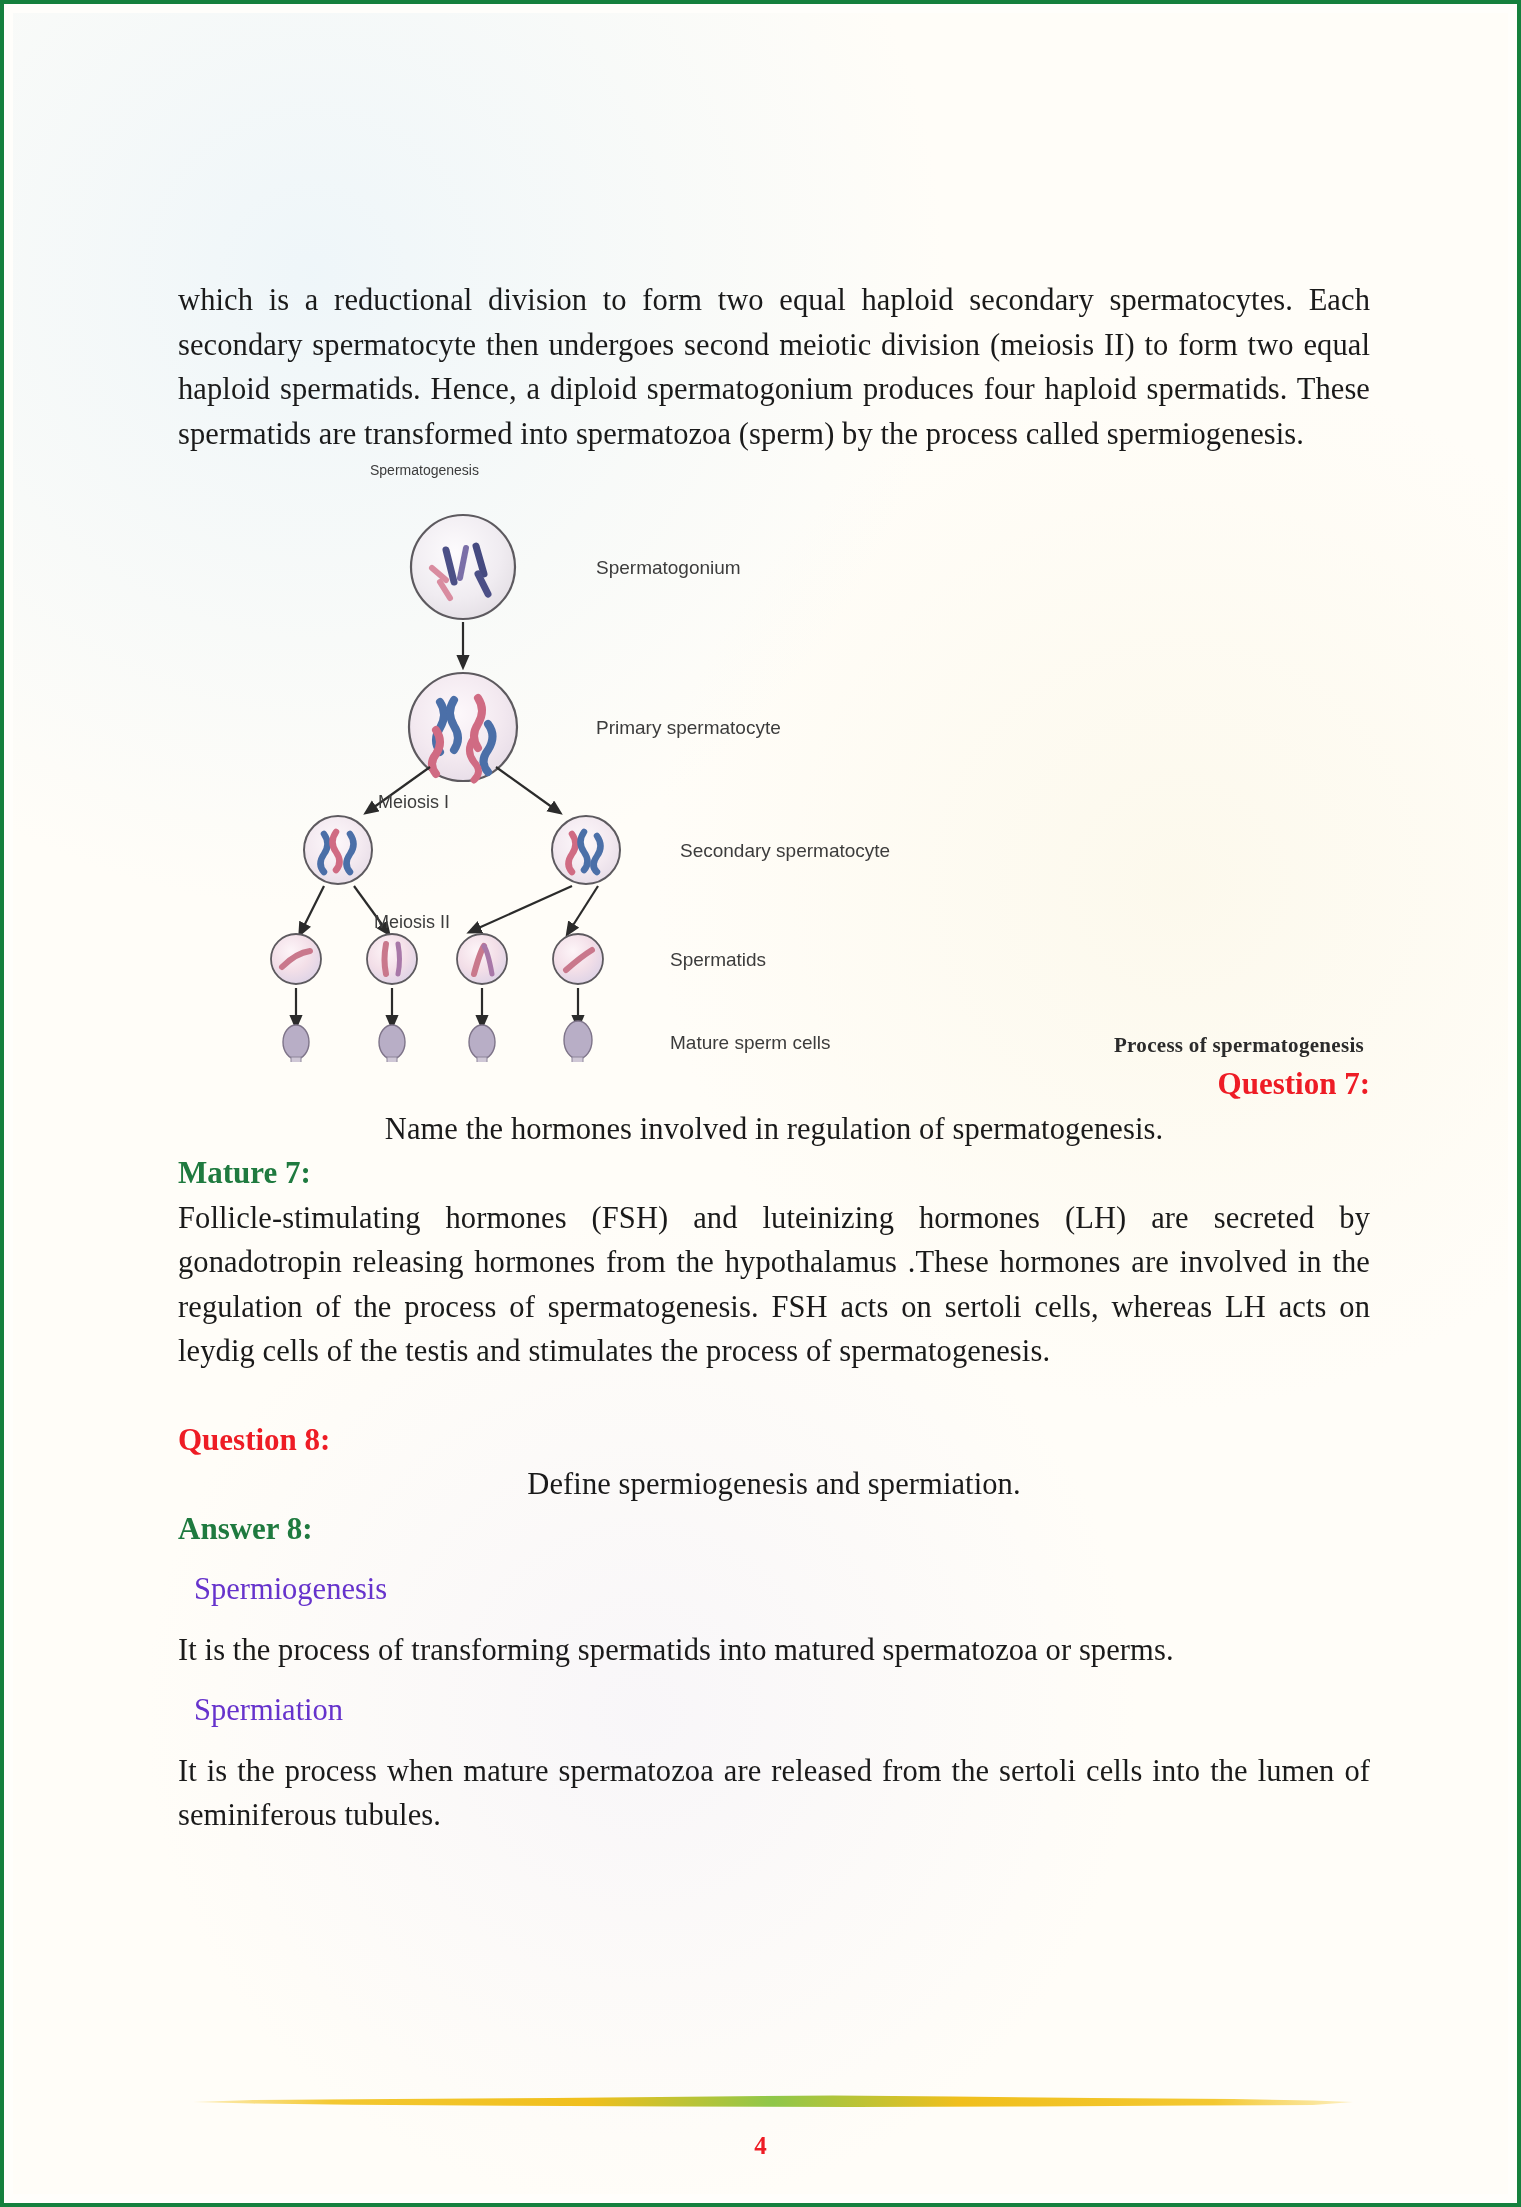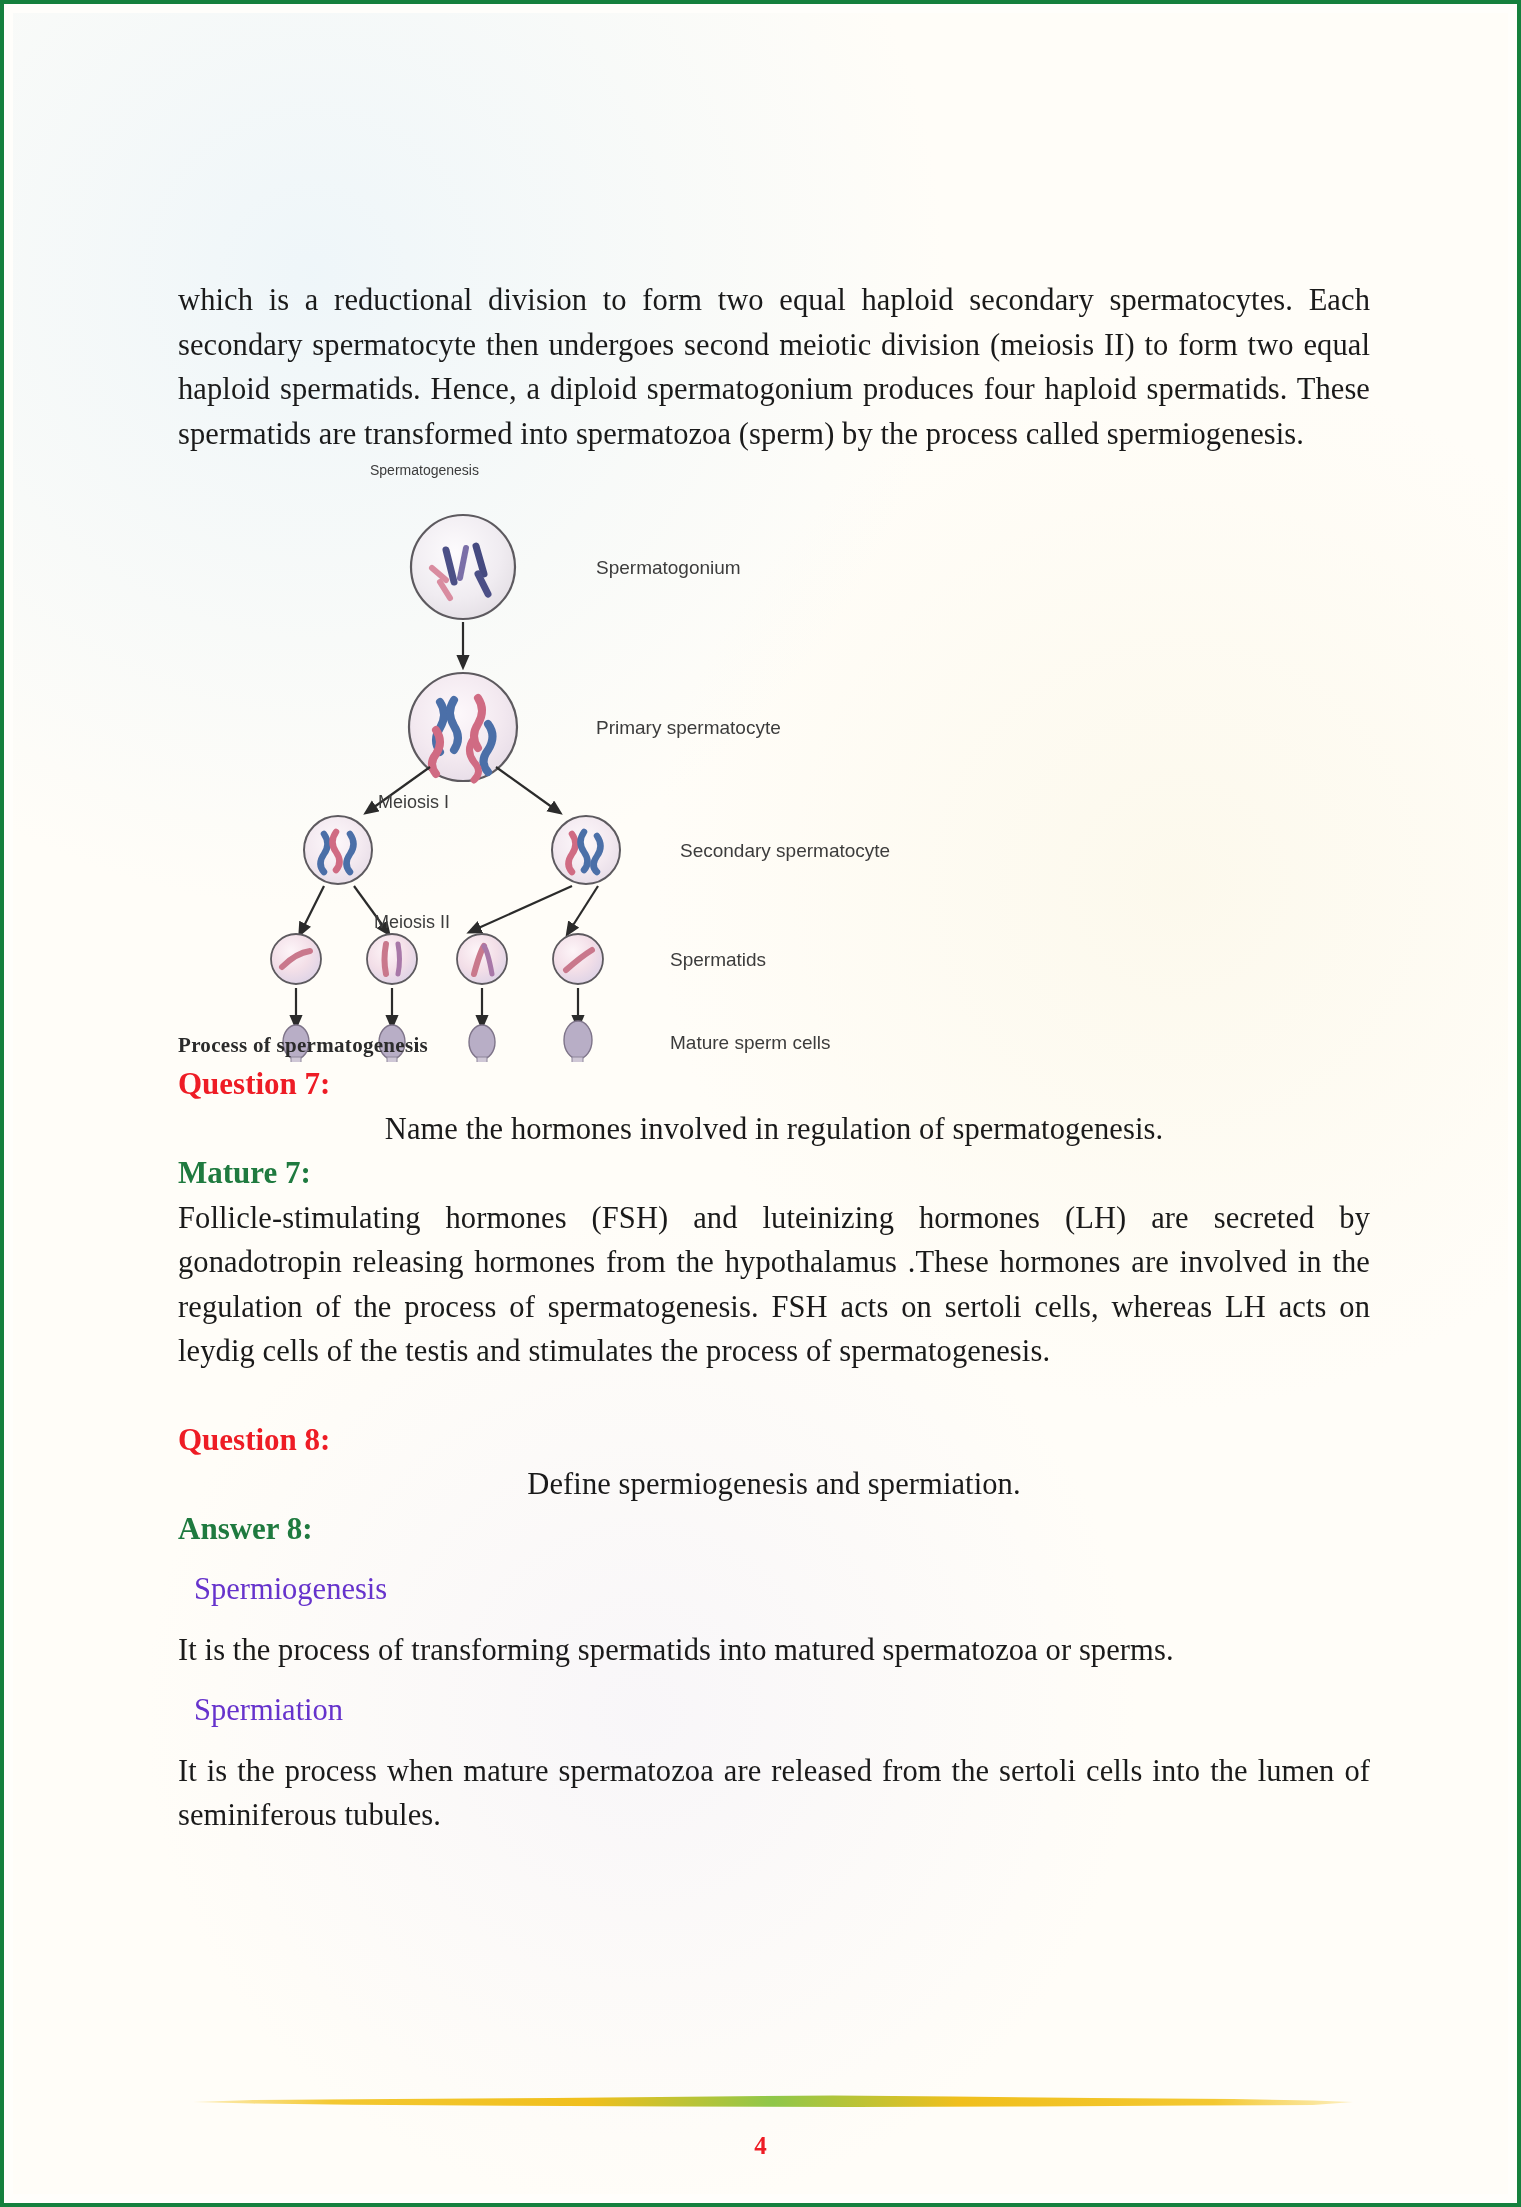--- a/index.html
+++ b/index.html
@@ -74,21 +74,21 @@
     position: absolute;
     left: 0; top: 0;
     width: 1192px;
     height: 600px;
   }
   .fig-caption {
     position: absolute;
     left: 0;
     right: 6px;
     bottom: 4px;
-    text-align: left;
+    text-align: right;
     font-size: 21px;
     font-weight: bold;
     color: #2b2b2b;
     font-family: "Liberation Serif", serif;
     letter-spacing: 0.3px;
   }
 
   .fig-title {
     position: absolute;
     font-size: 14px;
@@ -265,21 +265,21 @@
 
         <div class="fig-label" style="left:492px; top:570px;">Mature sperm cells</div>
 
         <div class="fig-stage" style="left:200px; top:330px;">Meiosis I</div>
 
         <div class="fig-stage" style="left:196px; top:450px;">Meiosis II</div>
 
         <div class="fig-caption">Process of spermatogenesis</div>
       </div>
 
-      <p class="q-head" style="color:#ee1c25;">Question 7:</p>
+      <p class="q-head" style="color:#ee1c25;text-align:right;">Question 7:</p>
       <p class="body-text nojust">Name the hormones involved in regulation of spermatogenesis.</p>
       <p class="a-head" style="color:#1f7a3f;">Mature 7:</p>
       <p class="body-text">Follicle-stimulating hormones (FSH) and luteinizing hormones (LH) are secreted by gonadotropin releasing hormones from the hypothalamus .These hormones are involved in the regulation of the process of spermatogenesis. FSH acts on sertoli cells, whereas LH acts on leydig cells of the testis and stimulates the process of spermatogenesis.</p>
 
       <div class="gap-lg"></div>
 
       <p class="q-head" style="color:#ee1c25;">Question 8:</p>
       <p class="body-text nojust">Define spermiogenesis and spermiation.</p>
       <p class="a-head" style="color:#1f7a3f;">Answer 8:</p>
 

